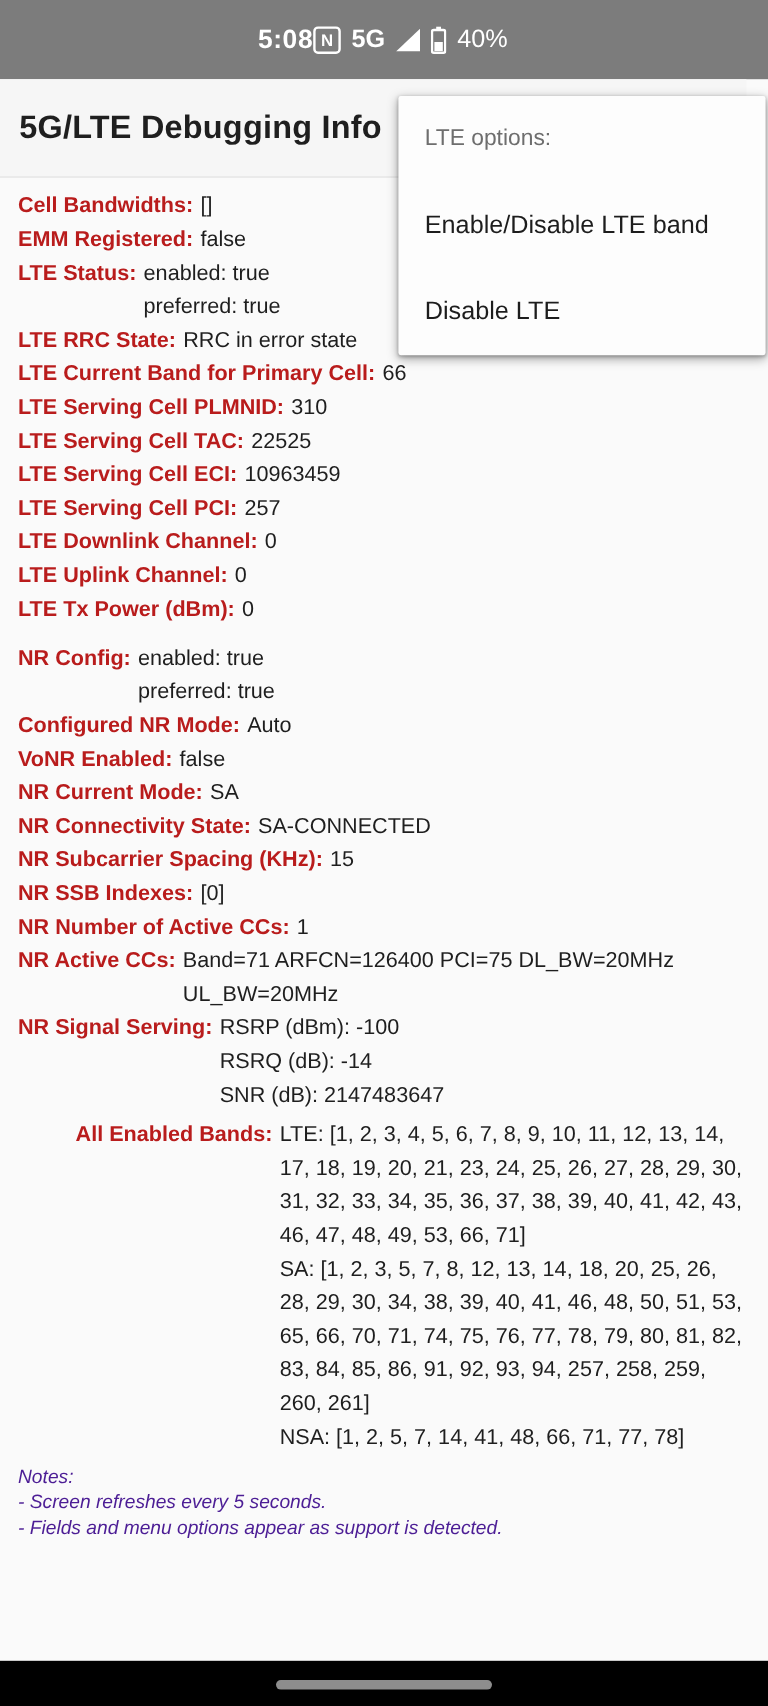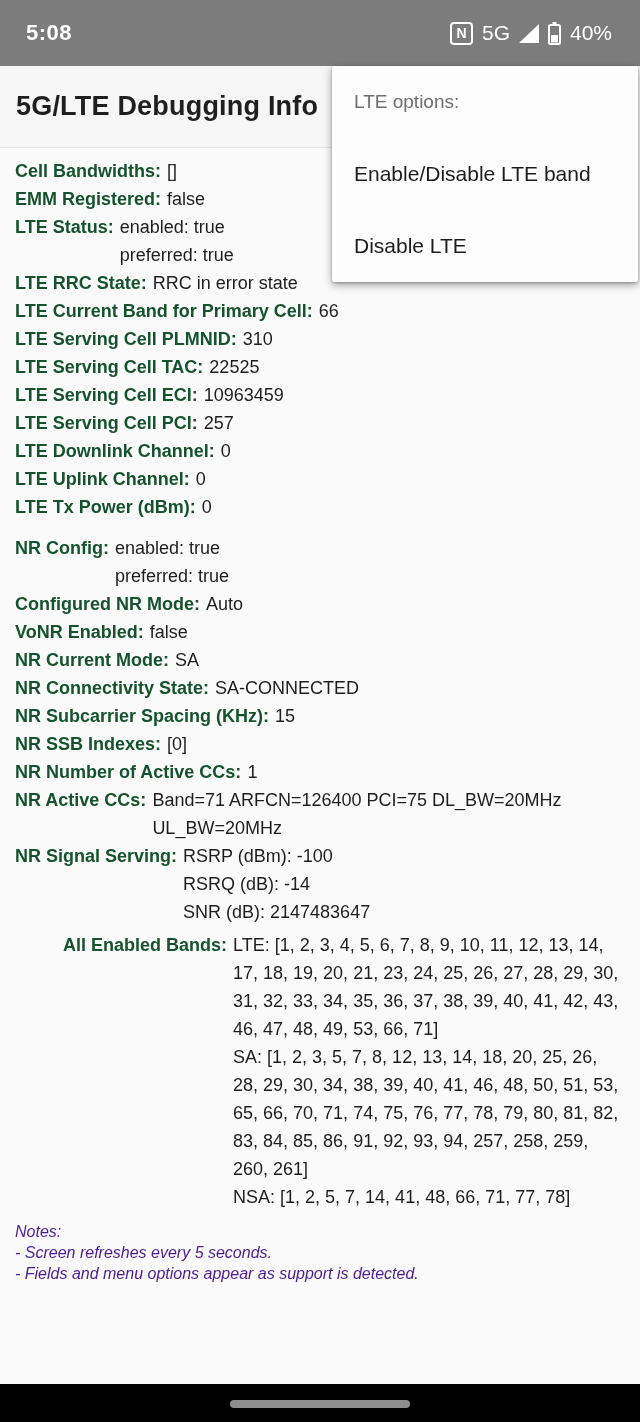--- a/index.html
+++ b/index.html
@@ -6,64 +6,64 @@
   .screen{
     position:relative;width:640px;height:1422px;overflow:hidden;
     background:var(--content-bg,#fafafa);
     font-family:"Liberation Sans","DejaVu Sans",sans-serif;
     color:var(--text-color,#1c1c1c);
   }
   
   .status-bar{
     position:absolute;top:0;left:0;right:0;height:66px;
     background:var(--status-bar-bg,#7c7c7c);color:#fff;
-    display:flex;align-items:center;justify-content:space-between;
+    display:flex;align-items:center;justify-content:center;
     padding:0 28px 0 26px;box-sizing:border-box;
   }
   .status-time{font-size:22px;font-weight:600;letter-spacing:.5px;}
   .status-icons{display:flex;align-items:center;gap:9px;}
   .nfc-box{
     width:19px;height:19px;border:2.5px solid #fff;border-radius:4px;
     display:flex;align-items:center;justify-content:center;
     font-size:14px;font-weight:bold;line-height:1;
   }
-  .net-label{font-size:21px;font-weight:400;}
+  .net-label{font-size:21px;font-weight:700;}
   .batt-pct{font-size:21px;font-weight:500;}
   .sig-svg,.batt-svg{display:block;}
   
   .app-bar{
     position:absolute;top:66px;left:0;right:18px;height:82px;
     background:var(--app-bar-bg,#f6f6f6);
     border-bottom:1px solid var(--divider,#e2e2e2);
     display:flex;align-items:center;padding:0 16px;box-sizing:border-box;
   }
   .page-title{
     margin:0;font-size:27px;font-weight:600;color:#1f1f1f;
     white-space:nowrap;letter-spacing:.2px;
   }
   
   .content{
     position:absolute;top:149px;left:0;right:0;bottom:38px;
     padding:8px 10px 0 15px;box-sizing:border-box;overflow:hidden;
     font-size:18px;line-height:28px;
   }
   .row{display:flex;align-items:flex-start;}
-  .lbl{font-weight:bold;white-space:nowrap;margin-right:6px;color:#14532d;}
+  .lbl{font-weight:bold;white-space:nowrap;margin-right:6px;color:#b91c1c;}
   .val{white-space:pre-line;color:#1e1e1e;}
   .section{margin-top:0;}
   #sections .section:nth-child(2){margin-top:13px;}
   #sections .section:nth-child(3){}
   #sections .section:nth-child(4){margin-top:5px;margin-left:48px;}
   .notes{
     margin-top:10px;font-style:italic;font-size:16px;line-height:21px;color:#4c1d95;
   }
   .notes-lines{white-space:pre-line;}
   
   .menu-popup{
-    position:absolute;top:66px;left:332px;width:306px;height:216px;
+    position:absolute;top:80px;left:332px;width:306px;height:216px;
     background:var(--menu-bg,#fdfdfd);border-radius:2px;
     box-shadow:0 3px 9px rgba(0,0,0,.35),0 1px 3px rgba(0,0,0,.25);
     z-index:10;box-sizing:border-box;
   }
   .menu-header{
     height:72px;display:flex;align-items:center;padding:0 22px;
     font-size:19px;color:var(--menu-header-color,#6e6e6e);
   }
   .menu-item{
     height:72px;display:flex;align-items:center;padding:0 22px;

